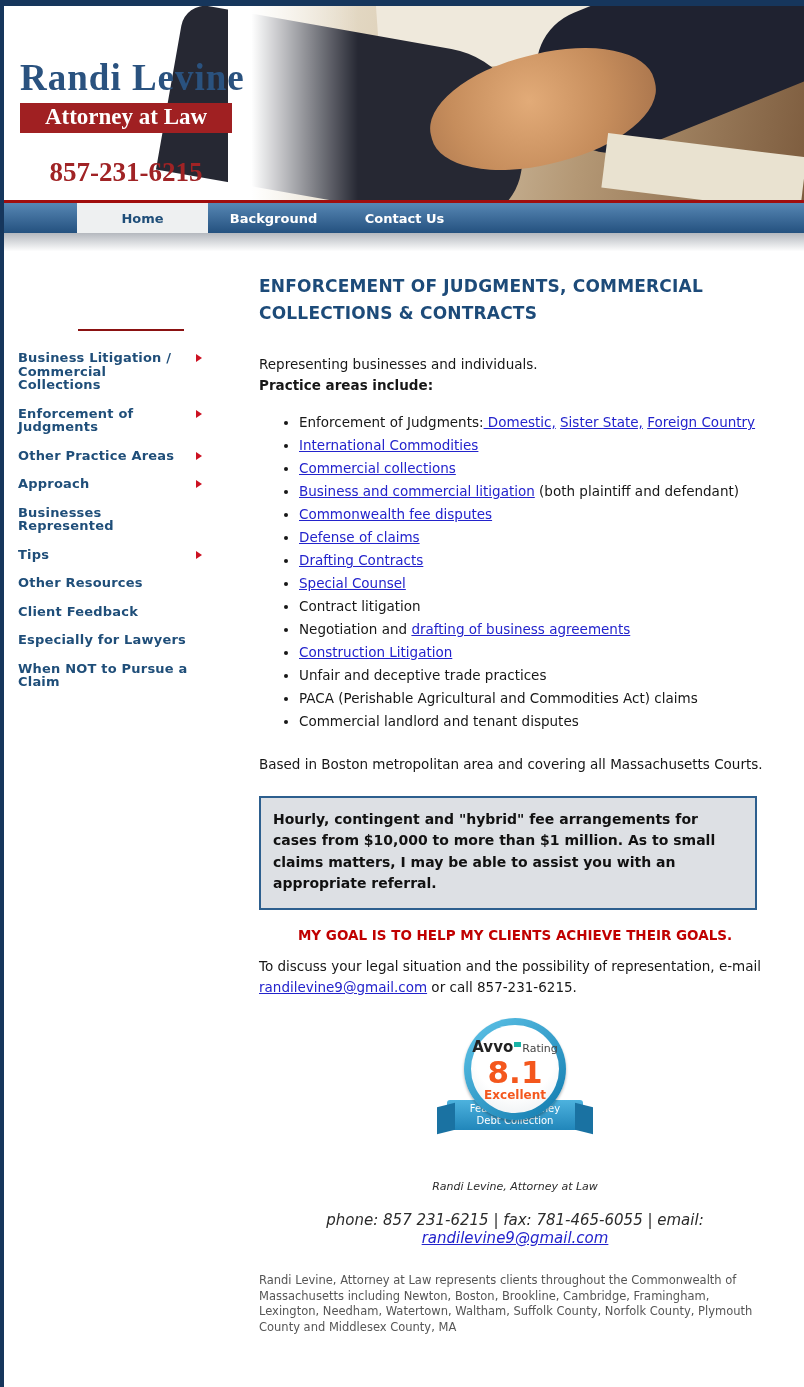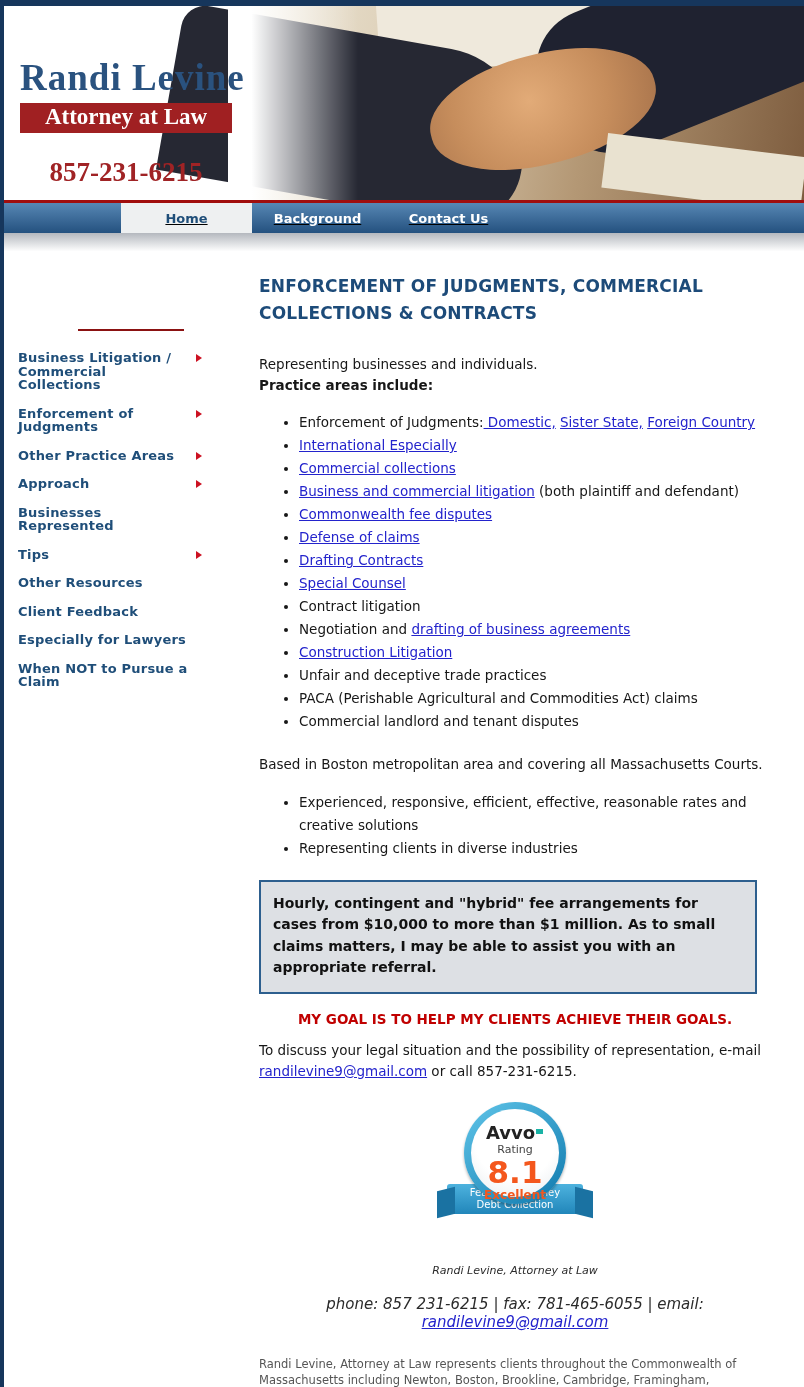--- a/index.html
+++ b/index.html
@@ -22,21 +22,21 @@
   .photo .paperB { position:absolute; right:0px; bottom:0px; width:200px; height:55px; background:#e9e2d0; transform:rotate(7deg); }
   .photo .fadeL { position:absolute; left:0; top:0; width:130px; height:100%;
                   background:linear-gradient(90deg,#ffffff 18%, rgba(255,255,255,0) 100%); }
   .logo { position:absolute; left:16px; top:50px; z-index:5; width:212px; }
   .logo-name { font-family:"Liberation Serif","DejaVu Serif",serif; font-weight:bold; font-size:37px; color:#2a527f; letter-spacing:1px; white-space:nowrap; }
   .logo-tag { margin-top:4px; background:#a02022; color:#fff; text-align:center; font-family:"Liberation Serif","DejaVu Serif",serif; font-weight:bold; font-size:23px; padding:1px 0 3px 0; }
   .logo-phone { margin-top:24px; text-align:center; color:#a02325; font-family:"Liberation Serif","DejaVu Serif",serif; font-weight:bold; font-size:27px; }
 
   
   .redline { height:3px; background:#a00d0d; }
-  .nav { height:30px; background:linear-gradient(#5787b4,#24517f); display:flex; padding-left:117px;text-decoration:underline; }
+  .nav { height:30px; background:linear-gradient(#5787b4,#24517f); display:flex; padding-left:73px; }
   .nav-item { width:131px; display:flex; align-items:center; justify-content:center;
               color:#fff; font-weight:bold; font-size:13px; cursor:pointer; }
   .nav-item.active { background:#eef0f1; color:#1f4e79; }
   .subnav-shadow { height:18px; background:linear-gradient(#b4b8be,#fdfdfd); }
 
   
   .content { display:flex; min-height:1092px; align-items:flex-start; }
   .sidebar { width:255px; flex-shrink:0; padding:78px 0 0 14px; }
   .side-rule { width:106px; height:2px; background:#8b1212; margin:0 auto 20px 60px; }
   .side-item { position:relative; width:208px; margin-bottom:15px; color:#1f4e79; font-weight:bold;
@@ -67,21 +67,21 @@
   .avvo-ribbon::before, .avvo-ribbon::after { content:""; position:absolute; top:5px; width:18px; height:27px; background:#1a72a2; z-index:-1; }
   .avvo-ribbon::before { left:-10px; transform:skewY(-14deg); }
   .avvo-ribbon::after  { right:-10px; transform:skewY(14deg); }
   .avvo-circle { position:absolute; left:50%; top:0; transform:translateX(-50%); z-index:3;
                  width:102px; height:102px; border-radius:50%;
                  background:linear-gradient(140deg,#60c5e9,#0f79ad); box-shadow:0 2px 3px rgba(0,0,0,0.3); }
   .avvo-inner { position:absolute; left:7px; top:7px; right:7px; bottom:7px; border-radius:50%;
                 background:radial-gradient(circle at 50% 35%, #ffffff 55%, #e6ebee 100%);
                 text-align:center; padding-top:13px; }
   .avvo-brand-line { font-size:11px; color:#444; }
-  .avvo-brand { font-weight:bold; font-size:18px; color:#222; }
+  .avvo-brand { font-weight:bold; font-size:15px; color:#222; }
   .avvo-flag { display:inline-block; width:7px; height:5px; background:#19b3a6; vertical-align:super; margin:0 1px; }
   .avvo-score { font-size:31px; font-weight:bold; color:#f4571d; line-height:32px; }
   .avvo-excellent { font-size:12px; font-weight:bold; color:#f4571d;text-align:center; }
 
   
   .footer-firm { margin-top:48px; text-align:center; font-style:italic; font-size:11px; color:#2b2b2b; line-height:18px; }
   .footer-contact { text-align:center; font-style:italic; font-size:15px; color:#2b2b2b; line-height:18px; }
   .footer-disclaimer { margin-top:26px; width:502px; font-size:11.5px; line-height:15.5px; color:#555; }
 </style>
 </head>
@@ -161,39 +161,35 @@
           </div>
         </div>
     </div>
 
     <div class="main">
       <h1 class="page-title">ENFORCEMENT OF JUDGMENTS, COMMERCIAL COLLECTIONS &amp; CONTRACTS</h1>
       <p class="intro">Representing businesses and individuals.</p>
       <p class="practice-label">Practice areas include:</p>
       <ul class="bullets" id="practice-list">
           <li><span>Enforcement of Judgments:</span><a href="#" class="lnk"> Domestic,</a><span> </span><a href="#" class="lnk">Sister State,</a><span> </span><a href="#" class="lnk">Foreign Country</a></li>
-          <li><a href="#" class="lnk">International Especially</a></li>
+          <li><a href="#" class="lnk">International Commodities</a></li>
           <li><a href="#" class="lnk">Commercial collections</a></li>
           <li><a href="#" class="lnk">Business and commercial litigation</a><span> (both plaintiff and defendant)</span></li>
           <li><a href="#" class="lnk">Commonwealth fee disputes</a></li>
           <li><a href="#" class="lnk">Defense of claims</a></li>
           <li><a href="#" class="lnk">Drafting Contracts</a></li>
           <li><a href="#" class="lnk">Special Counsel</a></li>
           <li><span>Contract litigation</span></li>
           <li><span>Negotiation and </span><a href="#" class="lnk">drafting of business agreements</a></li>
           <li><a href="#" class="lnk">Construction Litigation</a></li>
           <li><span>Unfair and deceptive trade practices</span></li>
           <li><span>PACA (Perishable Agricultural and Commodities Act) claims</span></li>
           <li><span>Commercial landlord and tenant disputes</span></li>
         </ul>
       <p class="based">Based in Boston metropolitan area and covering all Massachusetts Courts.</p>
-      <ul class="bullets" id="qualities-list">
-          <li>Experienced, responsive, efficient, effective, reasonable rates and creative solutions</li>
-          <li>Representing clients in diverse industries</li>
-        </ul>
       <div class="fee-box">Hourly, contingent and "hybrid" fee arrangements for cases from $10,000 to more than $1 million. As to small claims matters, I may be able to assist you with an appropriate referral.</div>
       <p class="goal">MY GOAL IS TO HELP MY CLIENTS ACHIEVE THEIR GOALS.</p>
       <p class="contact" id="contact-para"><span>To discuss your legal situation and the possibility of representation, e-mail </span><a href="#" class="lnk">randilevine9@gmail.com</a><span> or call 857-231-6215.</span></p>
 
       <div class="badge-wrap">
         <div class="avvo">
           <div class="avvo-ribbon">
             <div>Featured Attorney</div>
             <div>Debt Collection</div>
           </div>

